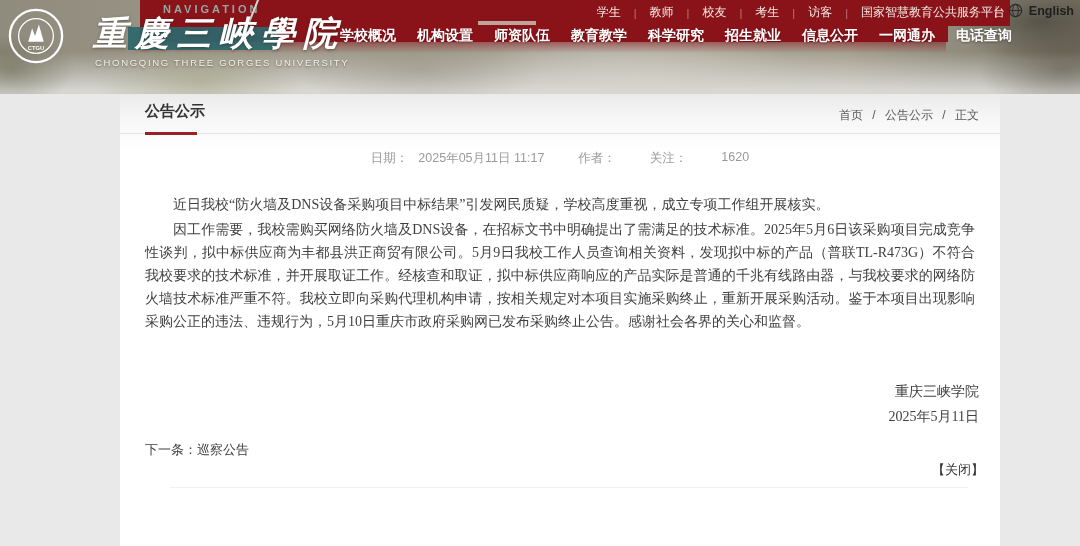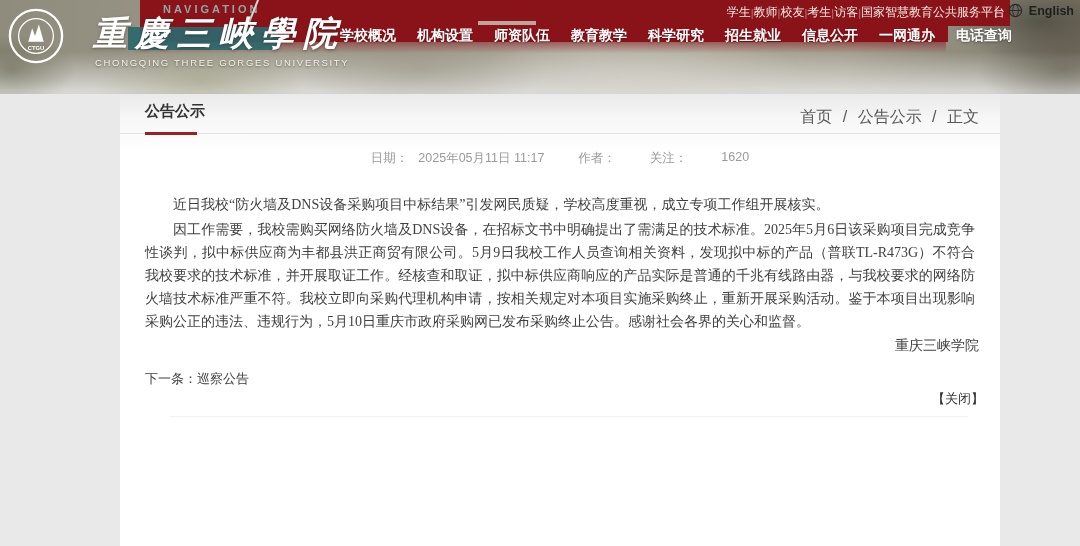--- a/index.html
+++ b/index.html
@@ -52,21 +52,21 @@
     font-size:34px; letter-spacing:8px; color:#ffffff; white-space:nowrap;
     text-shadow:0 1px 3px rgba(40,40,30,.5);
   }
   .en-name {
     position:absolute; left:88px; top:52px;
     font-size:9.5px; letter-spacing:1.7px; color:#f2f1e9; white-space:nowrap;
     text-shadow:0 1px 2px rgba(40,40,30,.5);
   }
   .top-links {
     position:absolute; right:75px; top:4px;
-    display:flex; align-items:center; 
+    display:flex; align-items:center; gap:13px;
     font-size:12px; color:#f3e9e4; white-space:nowrap;
   }
   .top-links .sep { color:rgba(255,255,255,.4); font-size:11px; }
   .top-links span[data-interactable="true"] { cursor:pointer; }
   .eng-group {
     position:absolute; right:6px; top:3px;
     display:flex; align-items:center; gap:6px;
     font-size:12.5px; color:#1f1f1f; font-weight:bold; cursor:pointer;
   }
   .eng-sep { color:rgba(255,255,255,.55); font-weight:normal; margin-right:4px; }
@@ -94,21 +94,21 @@
   .section-title {
     position:absolute; left:25px; top:8px;
     font-size:15px; font-weight:bold; color:#333333;
   }
   .red-underline {
     position:absolute; left:25px; bottom:-2px; width:52px; height:3px;
     background:#9b1f26;
   }
   .breadcrumb {
     position:absolute; right:18px; top:13px;
-    font-size:16px; color:#595959; white-space:nowrap;
+    font-size:12px; color:#595959; white-space:nowrap;
   }
   .breadcrumb span { margin:0 3px; }
   .breadcrumb .crumb-link { cursor:pointer; }
 
   .article-title {
     margin-top:30px; text-align:center;
     font-size:17px; font-weight:bold; color:#2b2b2b;
   }
   .meta {
     margin-top:16px; display:flex; justify-content:center; gap:34px;
@@ -119,21 +119,21 @@
   .article-body {
     margin:26px 25px 0 25px;
     font-family:"Liberation Serif", serif;
     font-size:14px; line-height:23px; color:#3f3f3f;
     text-align:justify;
   }
   .article-body p { text-indent:2em; margin:0; }
   .article-body p + p { margin-top:2px; }
 
   .signature {
-    padding-right:21px; text-align:right;
+    margin-top:46px; padding-right:21px; text-align:right;
     font-family:"Liberation Serif", serif;
     font-size:14px; line-height:25px; color:#3f3f3f;
   }
   .foot-row { margin:12px 16px 0 25px; }
   .prev-line { font-size:13px; color:#404040; }
   .prev-line .prev-link { cursor:pointer;margin-top:44px; }
   .close-line { text-align:right; font-size:13px; color:#333333; margin-top:2px; }
   .close-btn { cursor:pointer; }
   .bottom-divider { margin:8px 16px 0 25px; border-top:1px solid #f1f1f1; }
 </style>
@@ -228,20 +228,21 @@
     </span>
   </div>
 
   <div class="article-body" data-interactable="false">
     <p data-interactable="false">近日我校“防火墙及DNS设备采购项目中标结果”引发网民质疑，学校高度重视，成立专项工作组开展核实。</p>
     <p data-interactable="false">因工作需要，我校需购买网络防火墙及DNS设备，在招标文书中明确提出了需满足的技术标准。2025年5月6日该采购项目完成竞争性谈判，拟中标供应商为丰都县洪正商贸有限公司。5月9日我校工作人员查询相关资料，发现拟中标的产品（普联TL-R473G）不符合我校要求的技术标准，并开展取证工作。经核查和取证，拟中标供应商响应的产品实际是普通的千兆有线路由器，与我校要求的网络防火墙技术标准严重不符。我校立即向采购代理机构申请，按相关规定对本项目实施采购终止，重新开展采购活动。鉴于本项目出现影响采购公正的违法、违规行为，5月10日重庆市政府采购网已发布采购终止公告。感谢社会各界的关心和监督。</p>
   </div>
 
   <div class="signature" data-interactable="false">
     <div data-interactable="false">重庆三峡学院</div>
+    <div data-interactable="false">2025年5月11日</div>
   </div>
 
   <div class="foot-row" data-interactable="false">
     <div class="prev-line">
       <span data-interactable="false">下一条：</span><span class="prev-link" data-interactable="true">巡察公告</span>
     </div>
     <div class="close-line">
       <span class="close-btn" data-interactable="true">【关闭】</span>
     </div>
     <div class="bottom-divider" data-interactable="false"></div>

